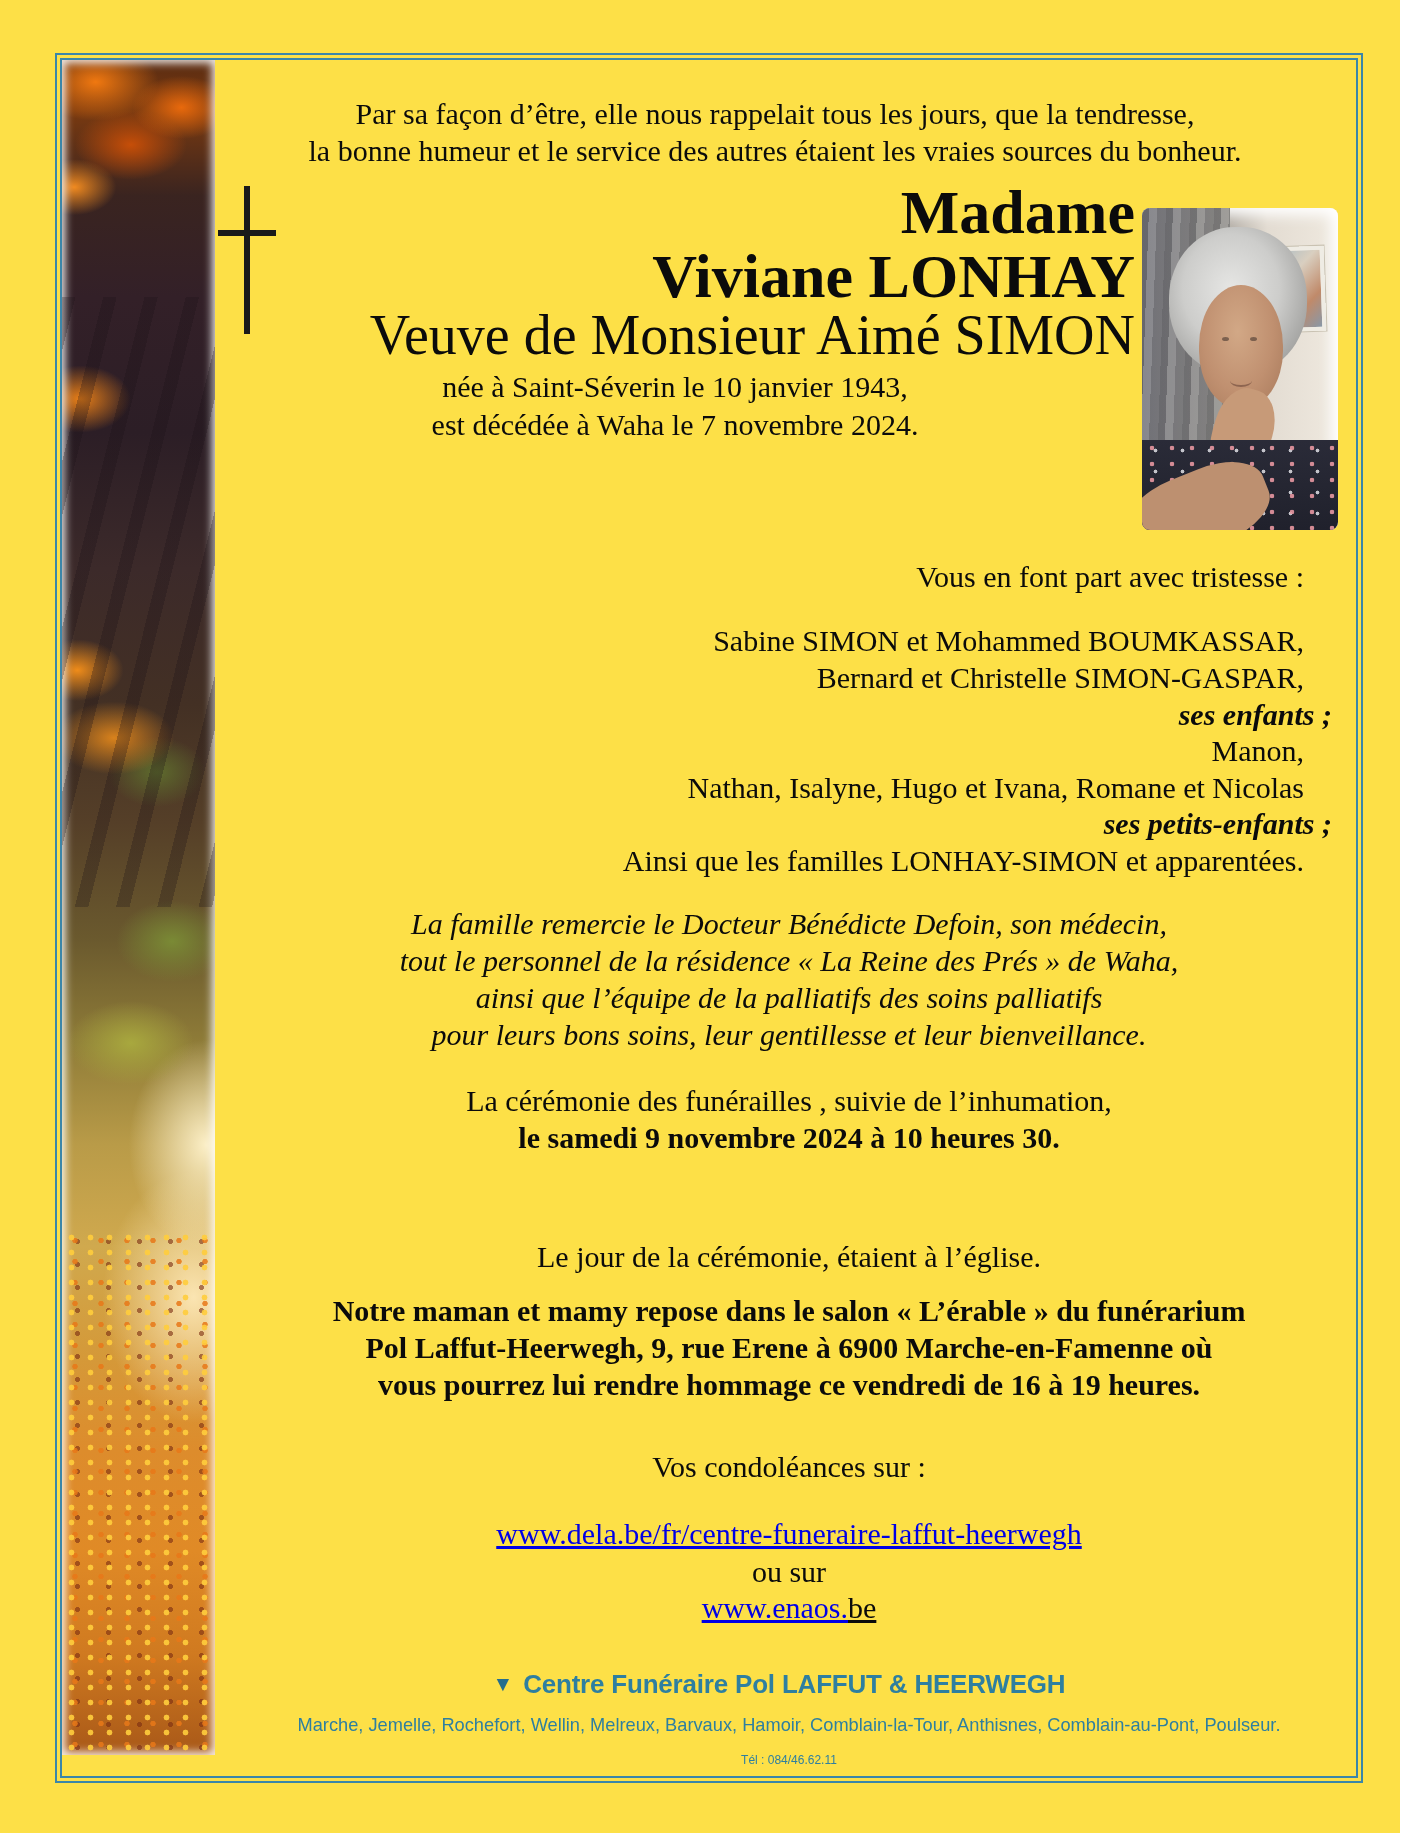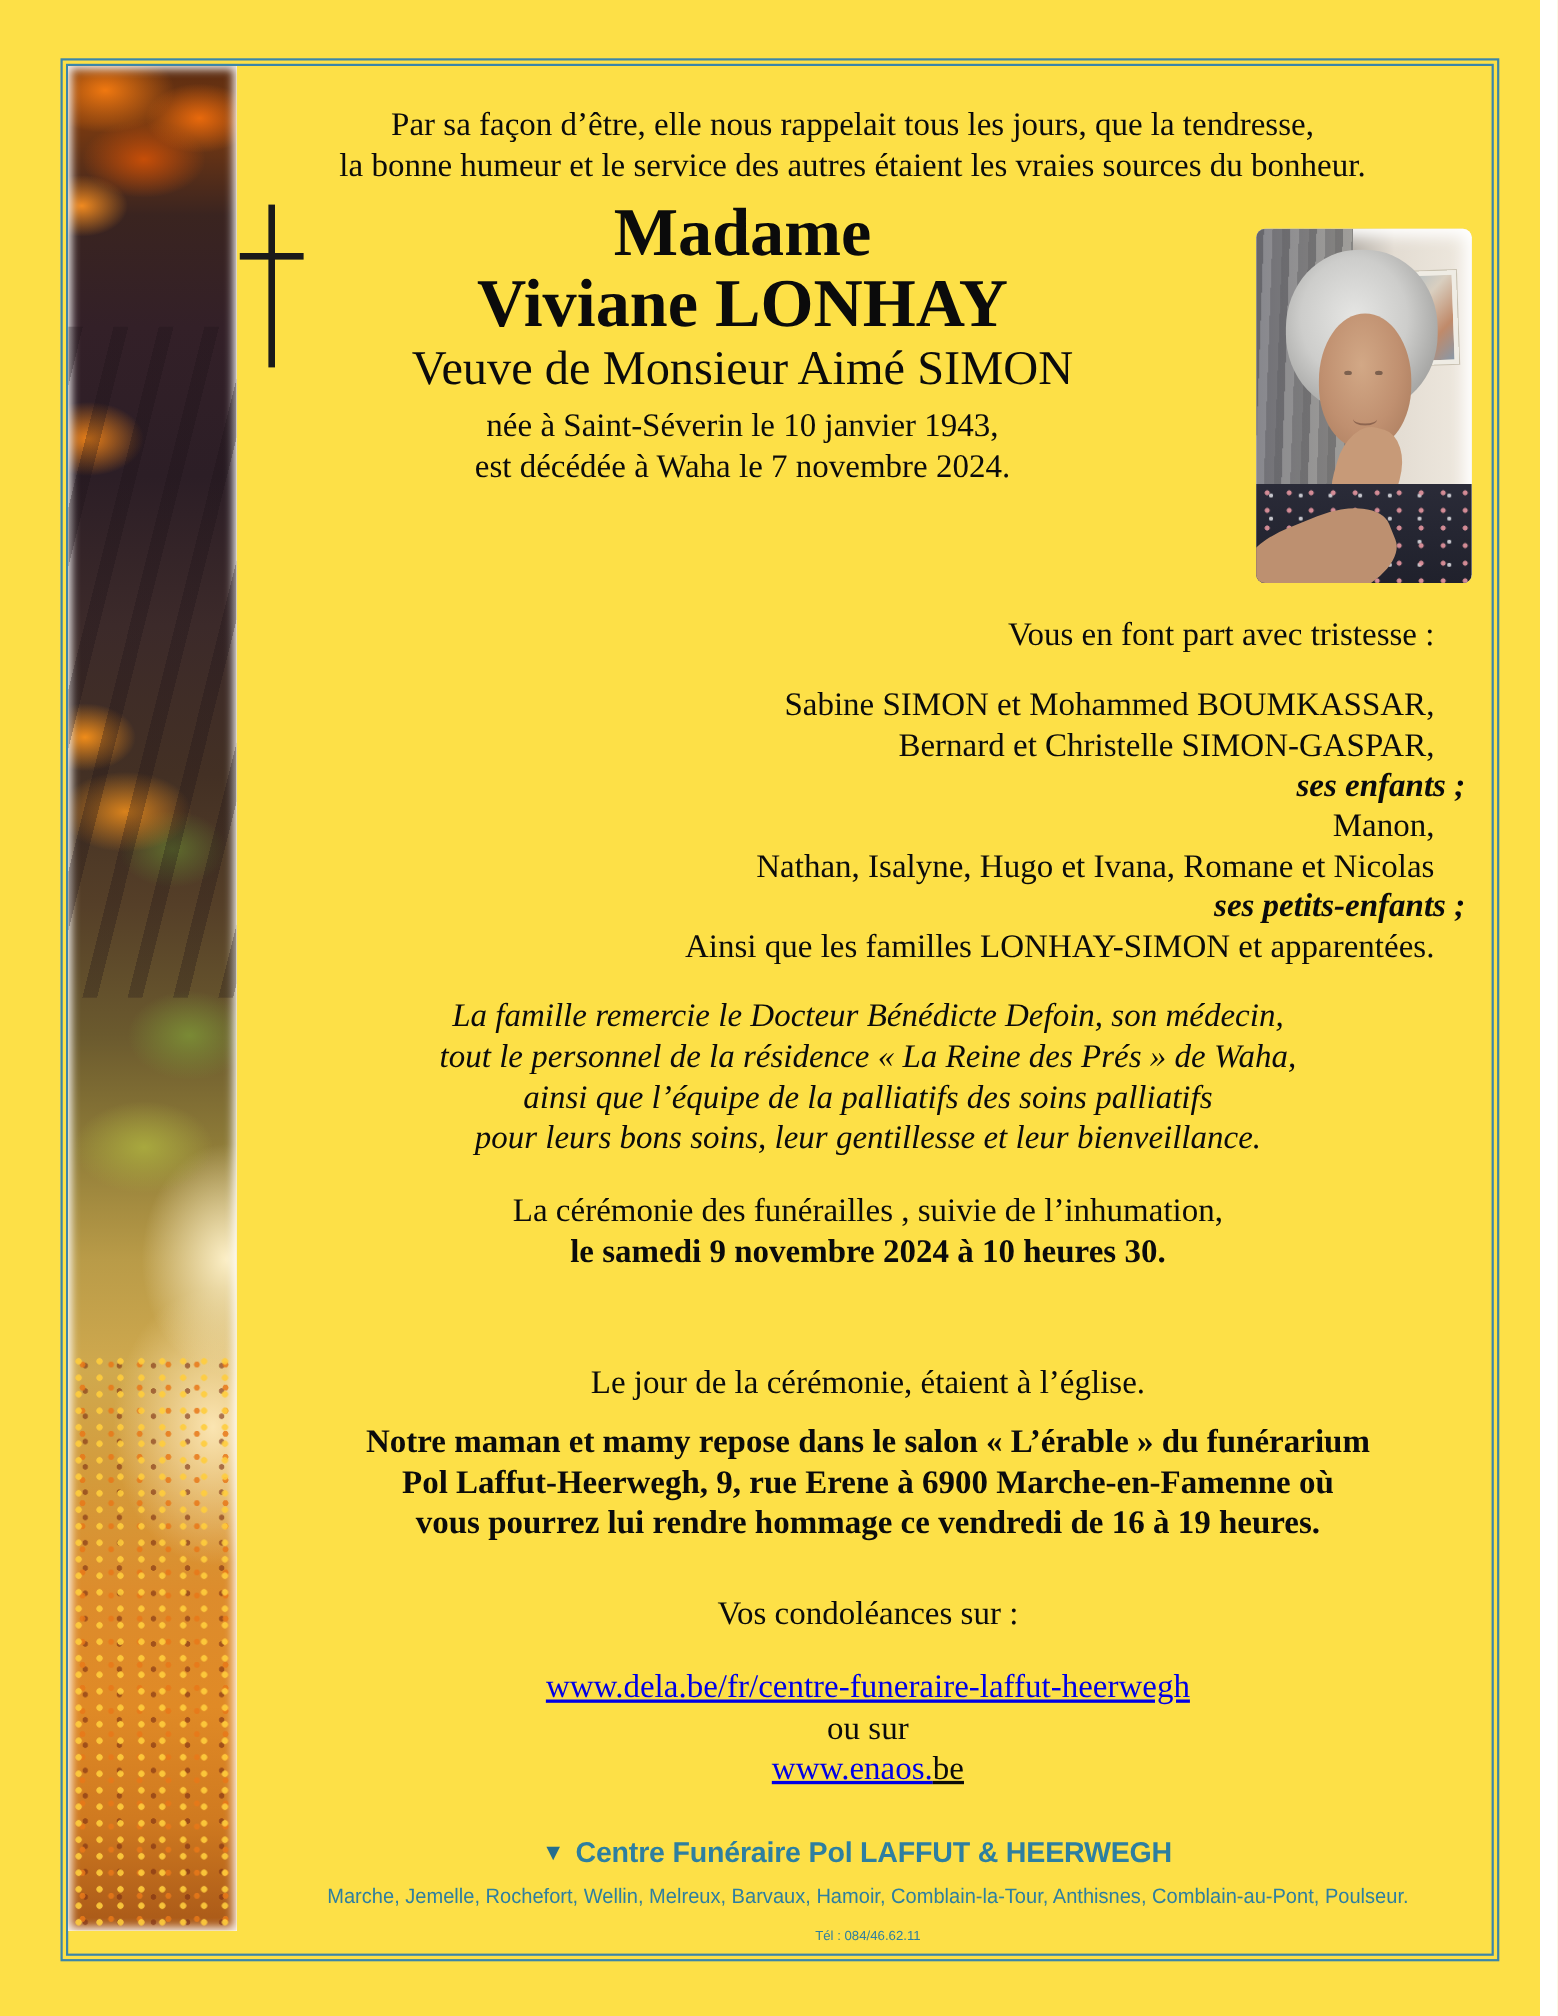--- a/index.html
+++ b/index.html
@@ -76,24 +76,24 @@
     background-image:
       radial-gradient(circle, rgba(230,150,160,.9) 0 2px, rgba(0,0,0,0) 2.6px),
       radial-gradient(circle, rgba(235,235,240,.8) 0 1.6px, rgba(0,0,0,0) 2.2px),
       linear-gradient(180deg,#2a2b38,#20212c);
     background-size:20px 16px, 27px 21px, 100% 100%;}
   .photo .arm{position:absolute;left:-8%;bottom:-6%;width:74%;height:24%;border-radius:40%;
     background:#bd9070;transform:rotate(-22deg);}
   
   .txt{position:absolute;font-size:30px;line-height:37px;}
   .quote-col{left:215px;width:1120px;top:95px;text-align:center;}
-  .title-col{left:215px;width:920px;top:180px;text-align:center;}
+  .title-col{left:215px;width:920px;top:180px;text-align:right;}
   .t-madame{font-size:62px;line-height:64px;font-weight:bold;}
   .t-name{font-size:62px;line-height:64px;font-weight:bold;}
-  .t-widow{font-size:44px;line-height:54px;}
+  .t-widow{font-size:56px;line-height:54px;}
   .vital-col{left:215px;width:920px;top:368px;text-align:center;line-height:38px;}
   .left-col{left:224px;width:1080px;text-align:right;}
   .right-label{left:215px;width:1117px;text-align:right;font-weight:bold;font-style:italic;}
   .main-col{left:215px;width:1148px;text-align:center;}
   .italic{font-style:italic;}
   .bold{font-weight:bold;}
   .link{color:#0000e6;text-decoration:underline;cursor:pointer;}
   .link-black{color:#0b0b0b;text-decoration:underline;cursor:pointer;}
   
   .footer-title{left:205px;width:1148px;top:1668px;text-align:center;

